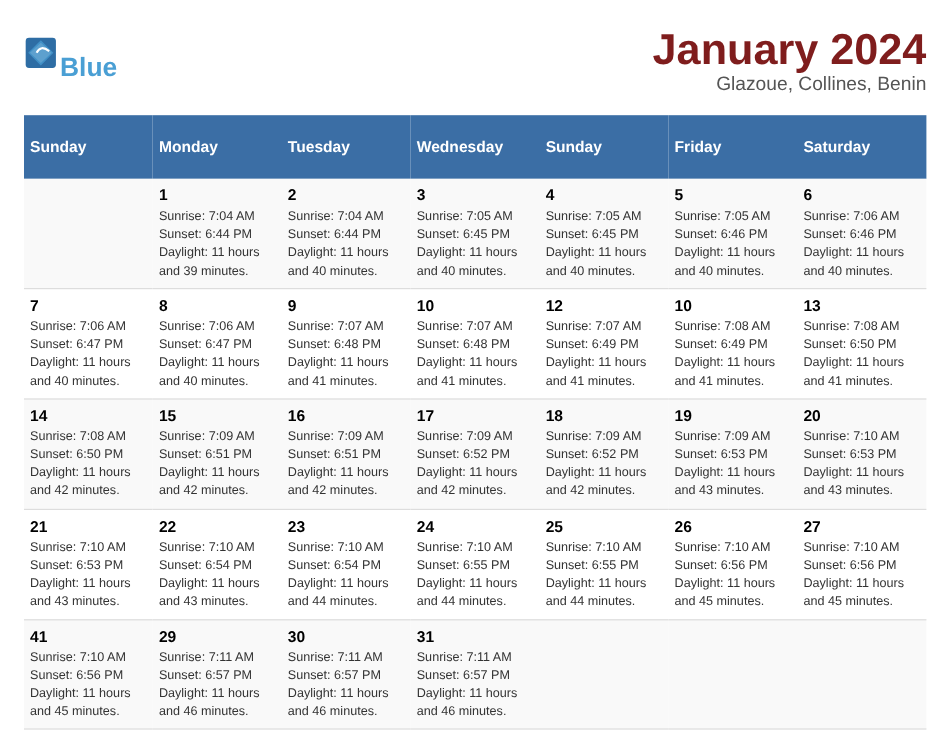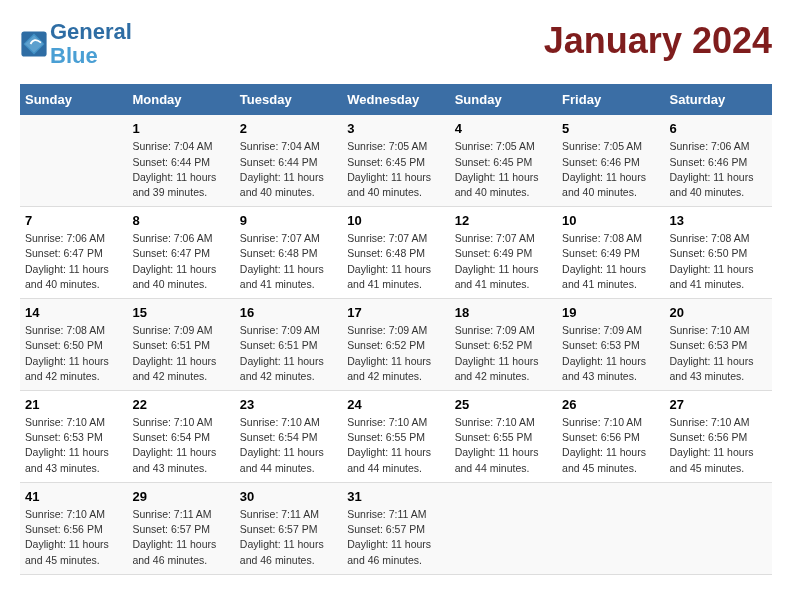--- a/index.html
+++ b/index.html
@@ -47,21 +47,21 @@
       color: #555;
     }
     table {
       width: 100%;
       border-collapse: collapse;
       font-size: 11px;
     }
     thead tr th {
       background-color: #3b6ea5;
       color: white;
-      padding: 8px 5px;
+      padding: 19px 5px;
       text-align: left;
       font-size: 13px;
       font-weight: bold;
     }
     tbody tr {
       border-bottom: 1px solid #ddd;
     }
     tbody tr:nth-child(odd) {
       background-color: #f9f9f9;
     }
@@ -92,26 +92,27 @@
 <div class="header">
   <div class="logo">
     <svg class="logo-icon" viewBox="0 0 40 40">
       <rect x="2" y="2" width="36" height="36" rx="4" fill="#2e6da4"></rect>
       <polygon points="20,5 35,20 20,35 5,20" fill="#4a9fd4" opacity="0.7"></polygon>
       <polygon points="20,8 33,20 20,32 7,20" fill="white" opacity="0.15"></polygon>
       <path d="M15 20 Q20 10 30 18" stroke="white" stroke-width="2.5" fill="none"></path>
     </svg>
     <div>
       <div class="logo-text">
-        <span>General</span><br><span style="color:#4a9fd4">Blue</span>
+        <br><span style="color:#4a9fd4">Blue</span>
       </div>
     </div>
   </div>
   <div class="title-block">
     <div class="calendar-title">January 2024</div>
+    <div class="calendar-subtitle">Glazoue, Collines, Benin</div>
   </div>
 </div>
 
 <table>
   <thead>
     <tr>
     <th>Sunday</th>
         <th>Monday</th>
         <th>Tuesday</th>
         <th>Wednesday</th>

